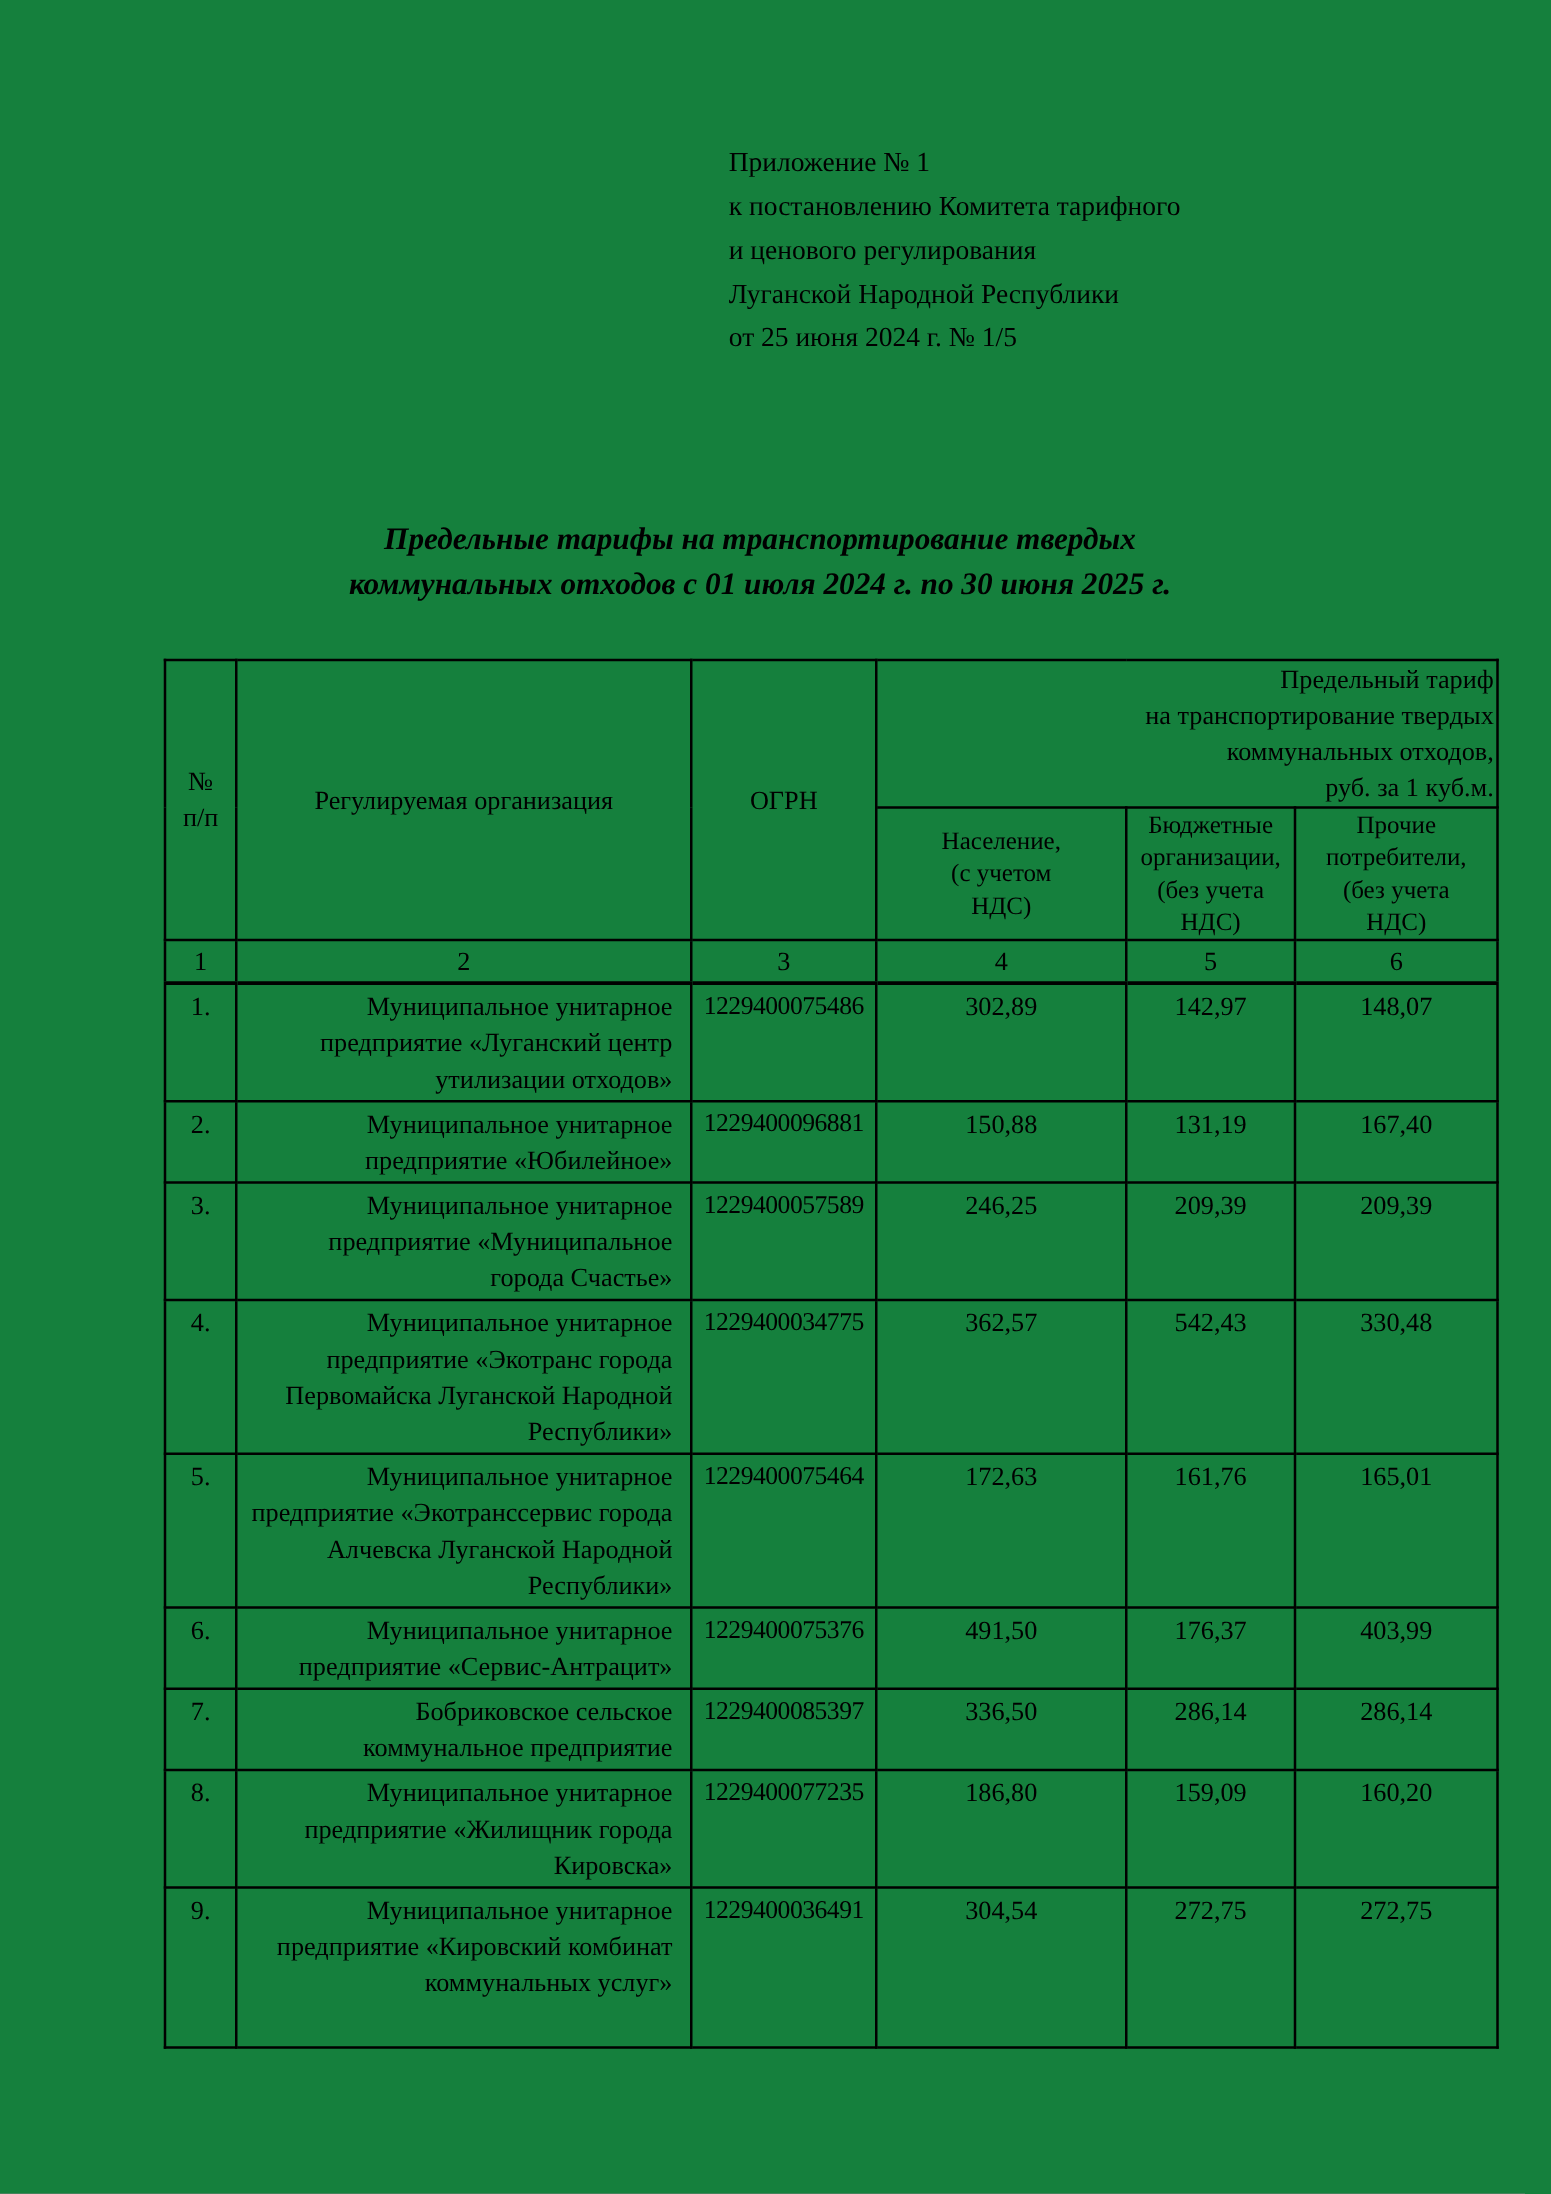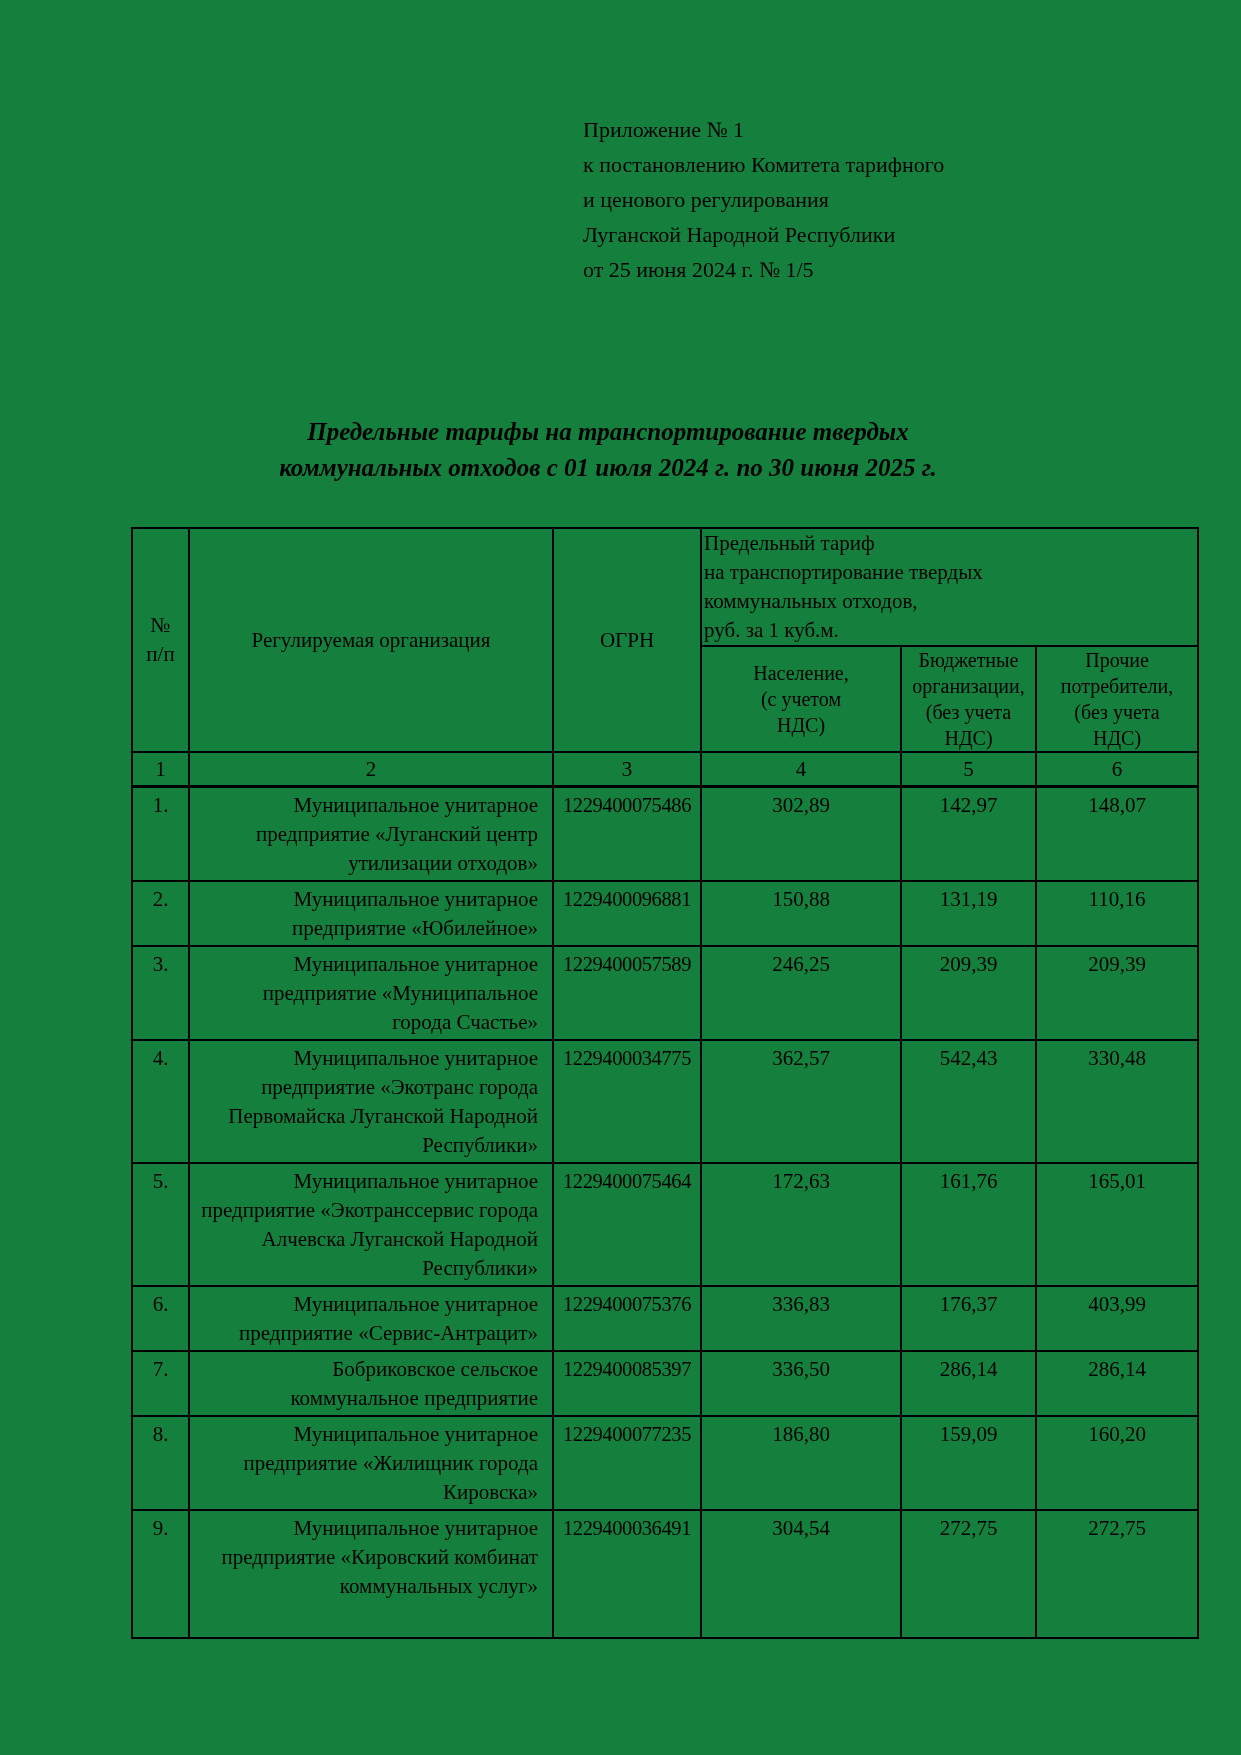--- a/index.html
+++ b/index.html
@@ -52,21 +52,21 @@
   table.tariff th, table.tariff td {
     border: 2px solid #000000;
     font-weight: normal;
     overflow: hidden;
   }
 
   
   tr.hrow-a { height: 118px; }
   tr.hrow-b { height: 105px; }
   th.h-span { vertical-align: middle; text-align: center; white-space: pre-line; line-height: 29px; padding: 0 4px; }
-  th.h-group { vertical-align: middle; text-align: left; white-space: pre-line; line-height: 29px; padding: 0 2px; }
+  th.h-group { vertical-align: middle; text-align: right; white-space: pre-line; line-height: 29px; padding: 0 2px; }
   th.h-sub { vertical-align: middle; text-align: center; white-space: pre-line; font-size: 20px; line-height: 26px; padding: 0 2px; }
 
   
   tr.numrow { height: 34px; }
   tr.numrow td { text-align: center; vertical-align: middle; line-height: 30px; border-bottom: 3px solid #000; }
 
   
   tr.drow td { vertical-align: top; line-height: 29px; padding: 3px 4px 2px; }
   td.c-num  { text-align: center; }
   td.c-org  { text-align: right; padding-left: 10px !important; padding-right: 14px !important; }
@@ -137,21 +137,21 @@
         <td class="c-val">302,89</td>
         <td class="c-val">142,97</td>
         <td class="c-val">148,07</td>
       </tr>
       <tr class="drow">
         <td class="c-num">2.</td>
         <td class="c-org">Муниципальное унитарное предприятие «Юбилейное»</td>
         <td class="c-ogrn">1229400096881</td>
         <td class="c-val">150,88</td>
         <td class="c-val">131,19</td>
-        <td class="c-val">110,16</td>
+        <td class="c-val">167,40</td>
       </tr>
       <tr class="drow">
         <td class="c-num">3.</td>
         <td class="c-org">Муниципальное унитарное предприятие «Муниципальное города Счастье»</td>
         <td class="c-ogrn">1229400057589</td>
         <td class="c-val">246,25</td>
         <td class="c-val">209,39</td>
         <td class="c-val">209,39</td>
       </tr>
       <tr class="drow">
@@ -167,21 +167,21 @@
         <td class="c-org">Муниципальное унитарное предприятие «Экотранссервис города Алчевска Луганской Народной Республики»</td>
         <td class="c-ogrn">1229400075464</td>
         <td class="c-val">172,63</td>
         <td class="c-val">161,76</td>
         <td class="c-val">165,01</td>
       </tr>
       <tr class="drow">
         <td class="c-num">6.</td>
         <td class="c-org">Муниципальное унитарное предприятие «Сервис-Антрацит»</td>
         <td class="c-ogrn">1229400075376</td>
-        <td class="c-val">336,83</td>
+        <td class="c-val">491,50</td>
         <td class="c-val">176,37</td>
         <td class="c-val">403,99</td>
       </tr>
       <tr class="drow">
         <td class="c-num">7.</td>
         <td class="c-org">Бобриковское сельское коммунальное предприятие</td>
         <td class="c-ogrn">1229400085397</td>
         <td class="c-val">336,50</td>
         <td class="c-val">286,14</td>
         <td class="c-val">286,14</td>

